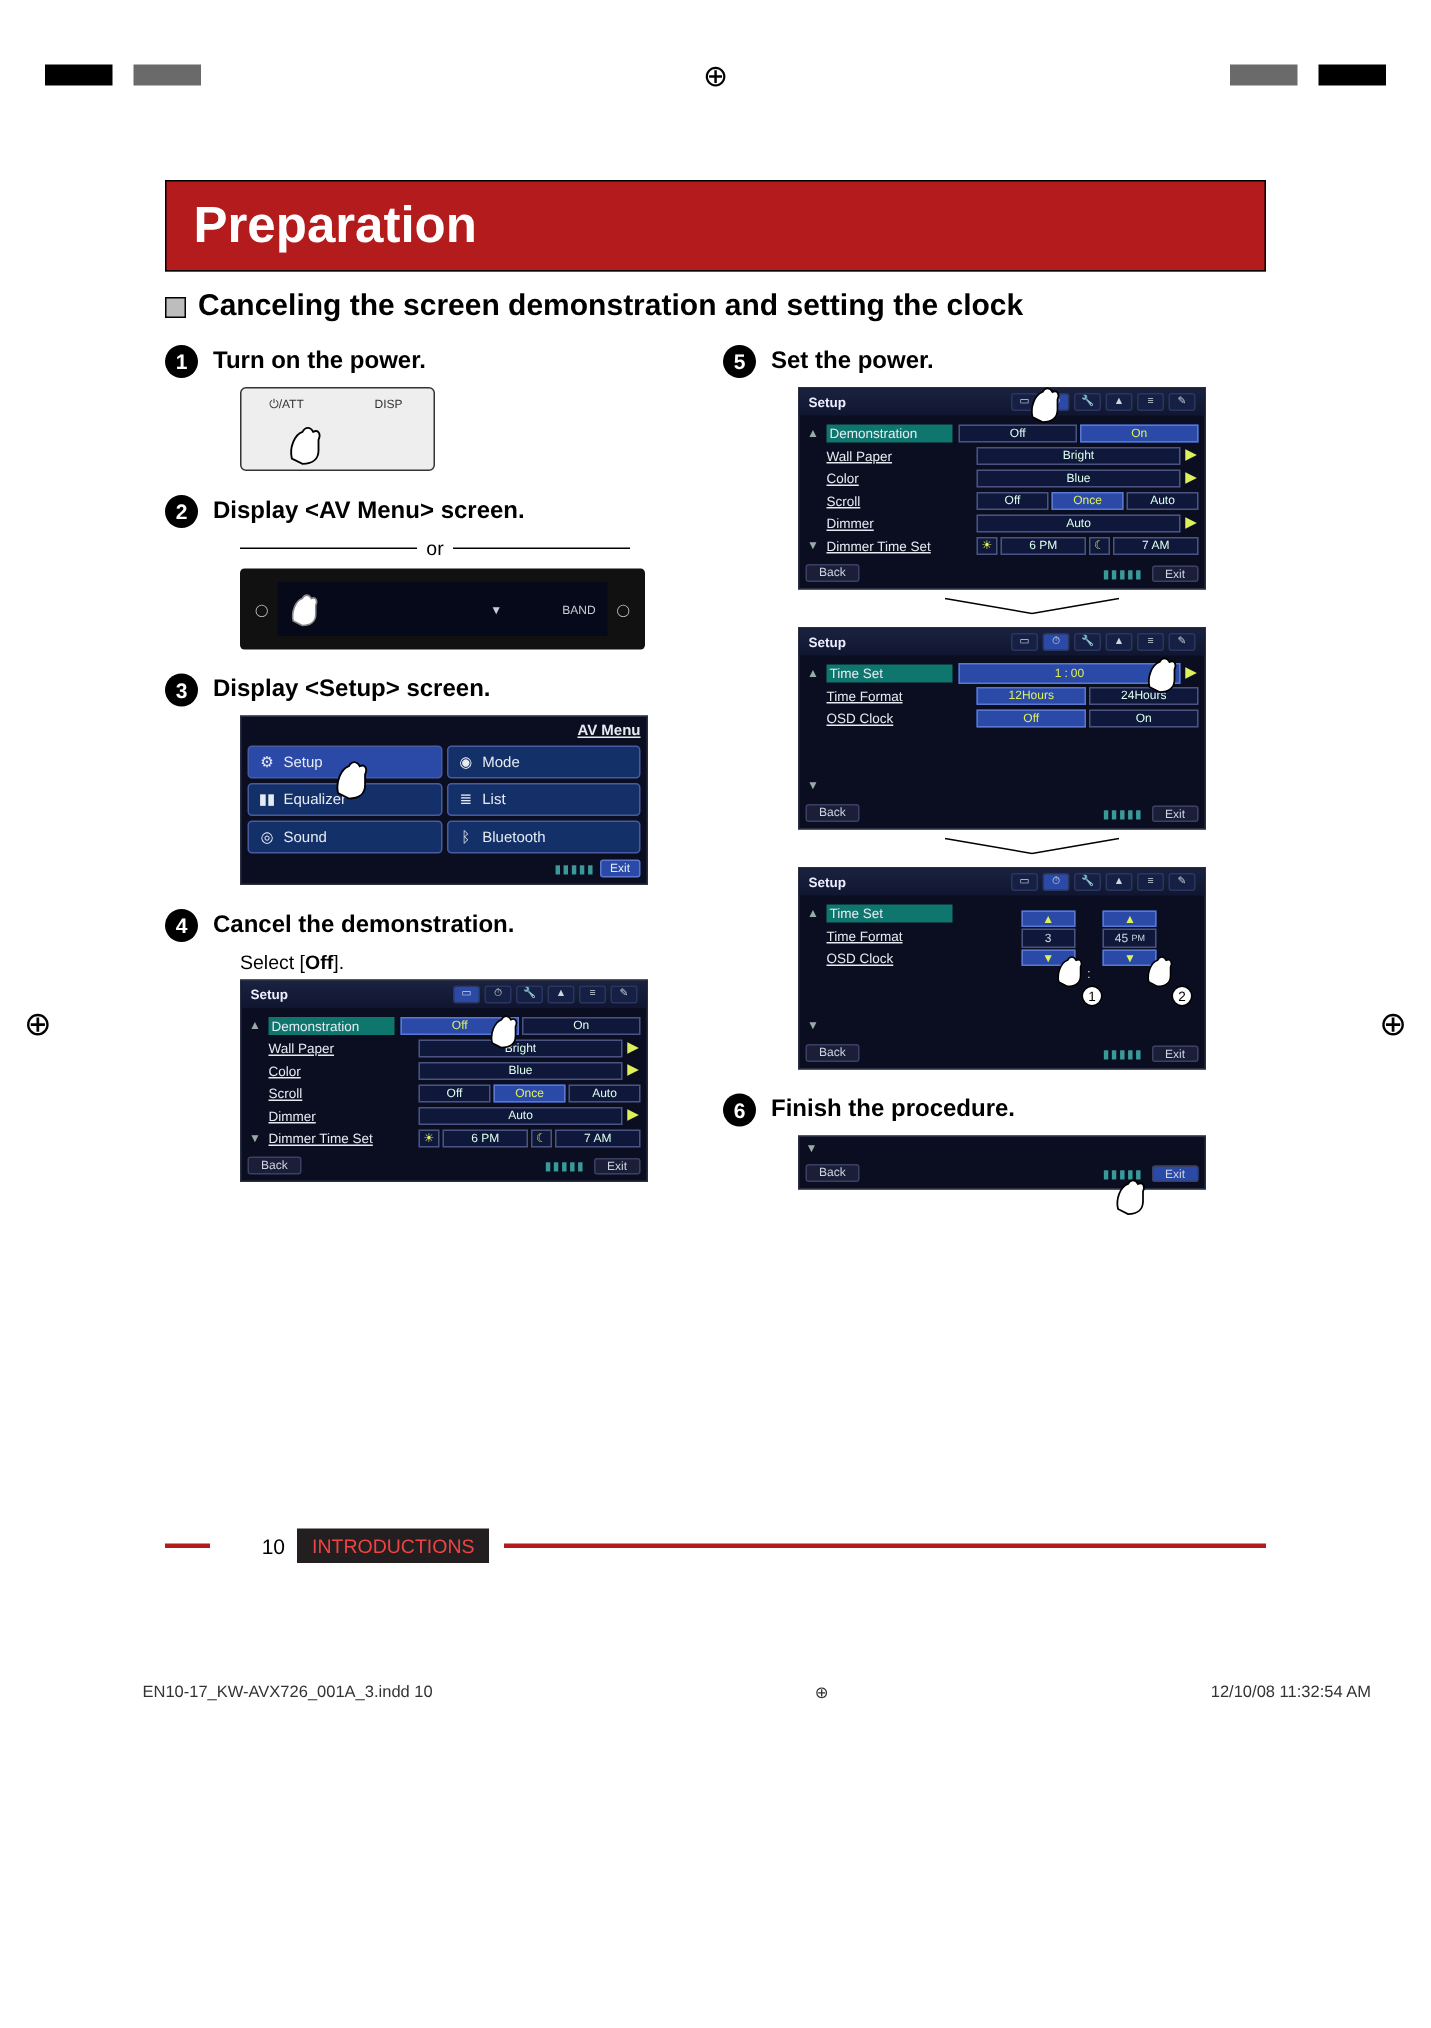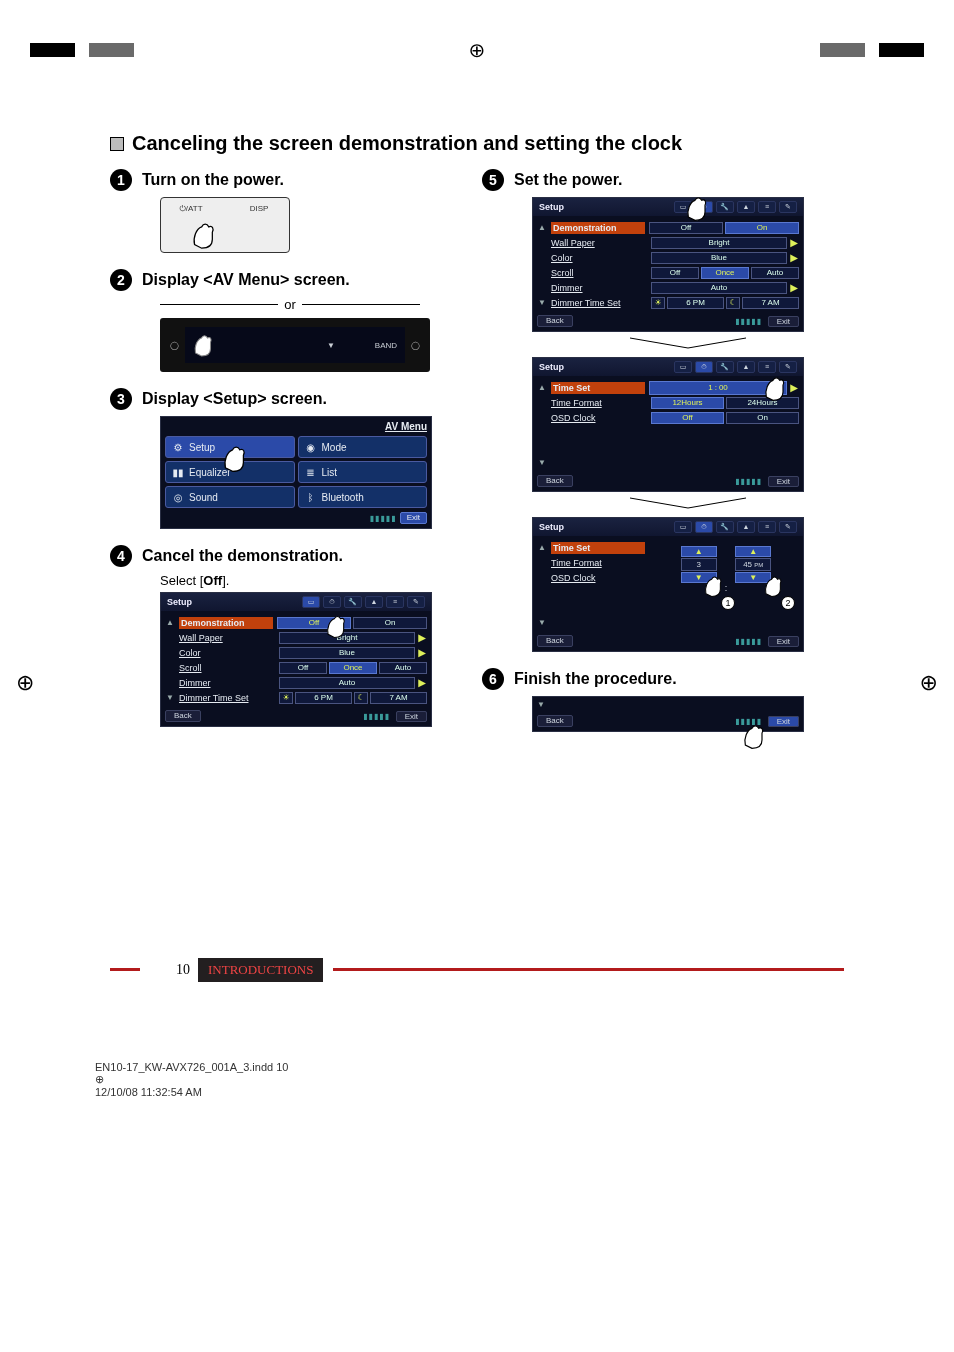--- a/index.html
+++ b/index.html
@@ -177,25 +177,24 @@
     align-items:center;
     height:15px;
     gap:4px;
   }
   .osd .row .lbl {
     width:96px;
     text-decoration: underline;
     color:#e6ebf2;
   }
   .osd .row .lbl.sel {
-    background:#c2410c;
+    background:#0f766e;
     text-decoration:none;
     padding:1px 2px;
-    width:94px;
-    font-weight:bold;
+    width:84px;
   }
   .osd .row .valbox {
     flex:1;
     display:flex;
     gap:2px;
     align-items:center;
   }
   .seg {
     flex:1;
     height:12px;
@@ -285,35 +284,33 @@
     width:14px; height:14px; border:1px solid #000; border-radius:50%;
     display:inline-flex; align-items:center; justify-content:center;
     font-size:9px; background:#fff; color:#000;
   }
 
   .footer-bar {
     margin-top: 220px;
     height: 3px;
     display:flex;
     align-items:center;
-    font-family:Liberation Serif, serif;
   }
   .footer-bar .left-line { flex:0 0 30px; height:3px; background:#b31b1c; margin-right:20px;}
   .footer-bar .pg { width:30px; text-align:right; font-size:14px; margin-right:8px;}
   .footer-bar .chip {
     background:#231f20; color:#ef4444; font-size:13px;
     padding:4px 10px;
   }
   .footer-bar .right-line { flex:1; height:3px; background:#b31b1c; margin-left:10px;}
 
   .indd-line {
     display:flex; justify-content:space-between;
     font-size:11px; color:#333;
-    padding: 30px 56px 0 95px;
-    flex-direction: column;
+    padding: 30px 40px 0 95px;
   }
 
   .finger-svg { width:36px; height:32px; }
 
   .timecell {
     flex:1; height:14px; background:#2b4aa8; border:1px solid #5a78d0;
     display:flex; align-items:center; justify-content:center; gap:2px;
     font-size:8px; color:#def05a;
   }
   .spinner-col { display:flex; flex-direction:column; align-items:center; gap:1px; }
@@ -340,20 +337,23 @@
   <div class="crop-right">
     <div class="crop-block light"></div>
     <div class="crop-block"></div>
   </div>
 </div>
 <span class="registration" style="top:670px; left:16px;">⊕</span>
 <span class="registration" style="top:670px; right:16px;">⊕</span>
 
 <div class="page">
 
+  <div class="title-bar">
+    <h1>Preparation</h1>
+  </div>
 
   <div class="subheading">
     <div class="sq"></div>
     <h2>Canceling the screen demonstration and setting the clock</h2>
   </div>
 
   <div class="columns">
 
     <div class="col">
 

